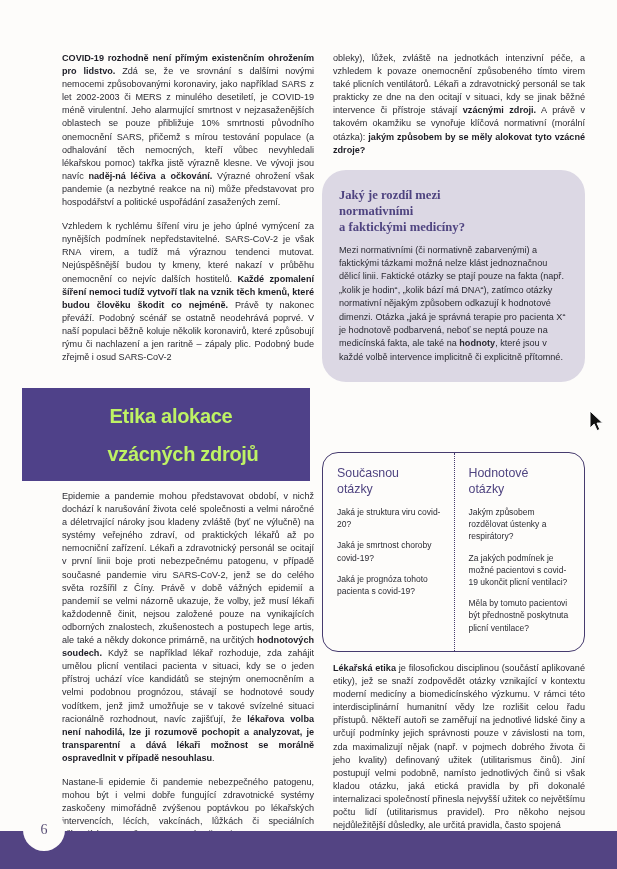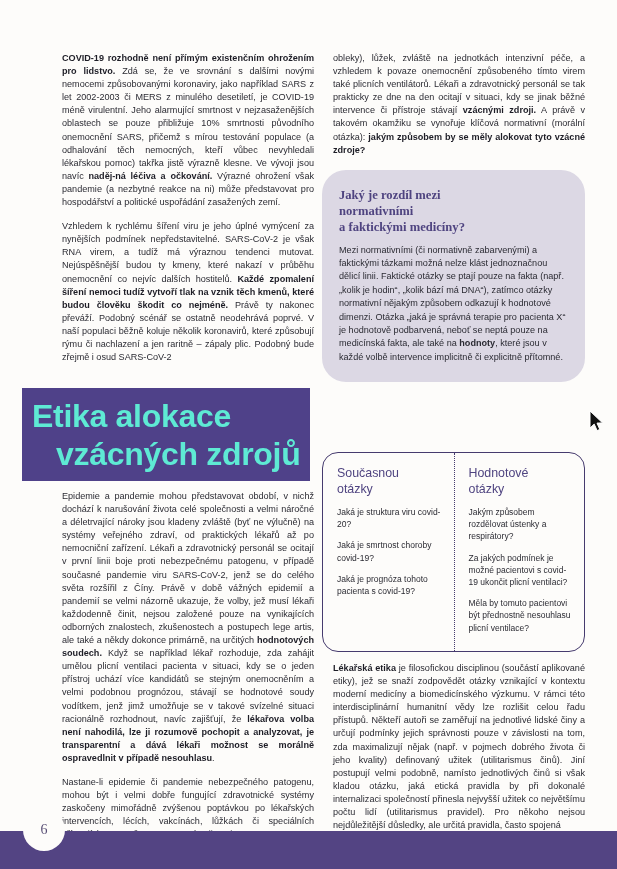--- a/index.html
+++ b/index.html
@@ -52,26 +52,27 @@
     width: 288px;
     height: 93px;
     background: #4f4189;
     display: flex;
     flex-direction: column;
     justify-content: center;
     padding: 0 0 0 10px;
     box-sizing: border-box;
   }
   #title-banner .tline {
-    color: #5eead4;
+    color: #bef264;
     font-weight: bold;
-    font-size: 32px;
+    font-size: 20px;
     line-height: 38px;
     letter-spacing: -0.3px;
     white-space: nowrap;
+    text-align: center;
   }
   #title-banner .tline.l2 { padding-left: 24px; }
 
   
   #left-lower {
     position: absolute;
     left: 52px;
     top: 490px;
     width: 262px;
   }
@@ -227,21 +228,21 @@
       <div class="qitem">Jaká je smrtnost choroby covid-19?</div>
       <div class="qitem">Jaká je prognóza tohoto pacienta s covid-19?</div>
     </div>
     <div class="qcol right">
       <div class="qhead">
         <span>Hodnotové</span><br>
         <span>otázky</span>
       </div>
       <div class="qitem">Jakým způsobem rozdělovat ústenky a respirátory?</div>
       <div class="qitem">Za jakých podmínek je možné pacientovi s covid-19 ukončit plicní ventilaci?</div>
-      <div class="qitem">Měla by tomuto pacientovi být přednostně nesouhlasu plicní ventilace?</div>
+      <div class="qitem">Měla by tomuto pacientovi být přednostně poskytnuta plicní ventilace?</div>
     </div>
   </div>
 
   <div id="right-lower">
     <p class="body"><b>Lékařská etika</b><span> je filosofickou disciplinou (součástí aplikované etiky), jež se snaží zodpovědět otázky vznikající v kontextu moderní medicíny a biomedicínského výzkumu. V rámci této interdisciplinární humanitní vědy lze rozlišit celou řadu přístupů. Někteří autoři se zaměřují na jednotlivé lidské činy a určují podmínky jejich správnosti pouze v závislosti na tom, zda maximalizují nějak (např. v pojmech dobrého života či jeho kvality) definovaný užitek (utilitarismus činů). Jiní postupují velmi podobně, namísto jednotlivých činů si však kladou otázku, jaká etická pravidla by při dokonalé internalizaci společností přinesla nejvyšší užitek co největšímu počtu lidí (utilitarismus pravidel). Pro někoho nejsou nejdůležitější důsledky, ale určitá pravidla, často spojená</span></p>
   </div>
 
   <div id="footer-bar"></div>
   <div id="page-num-circle">
     <span>6</span>

